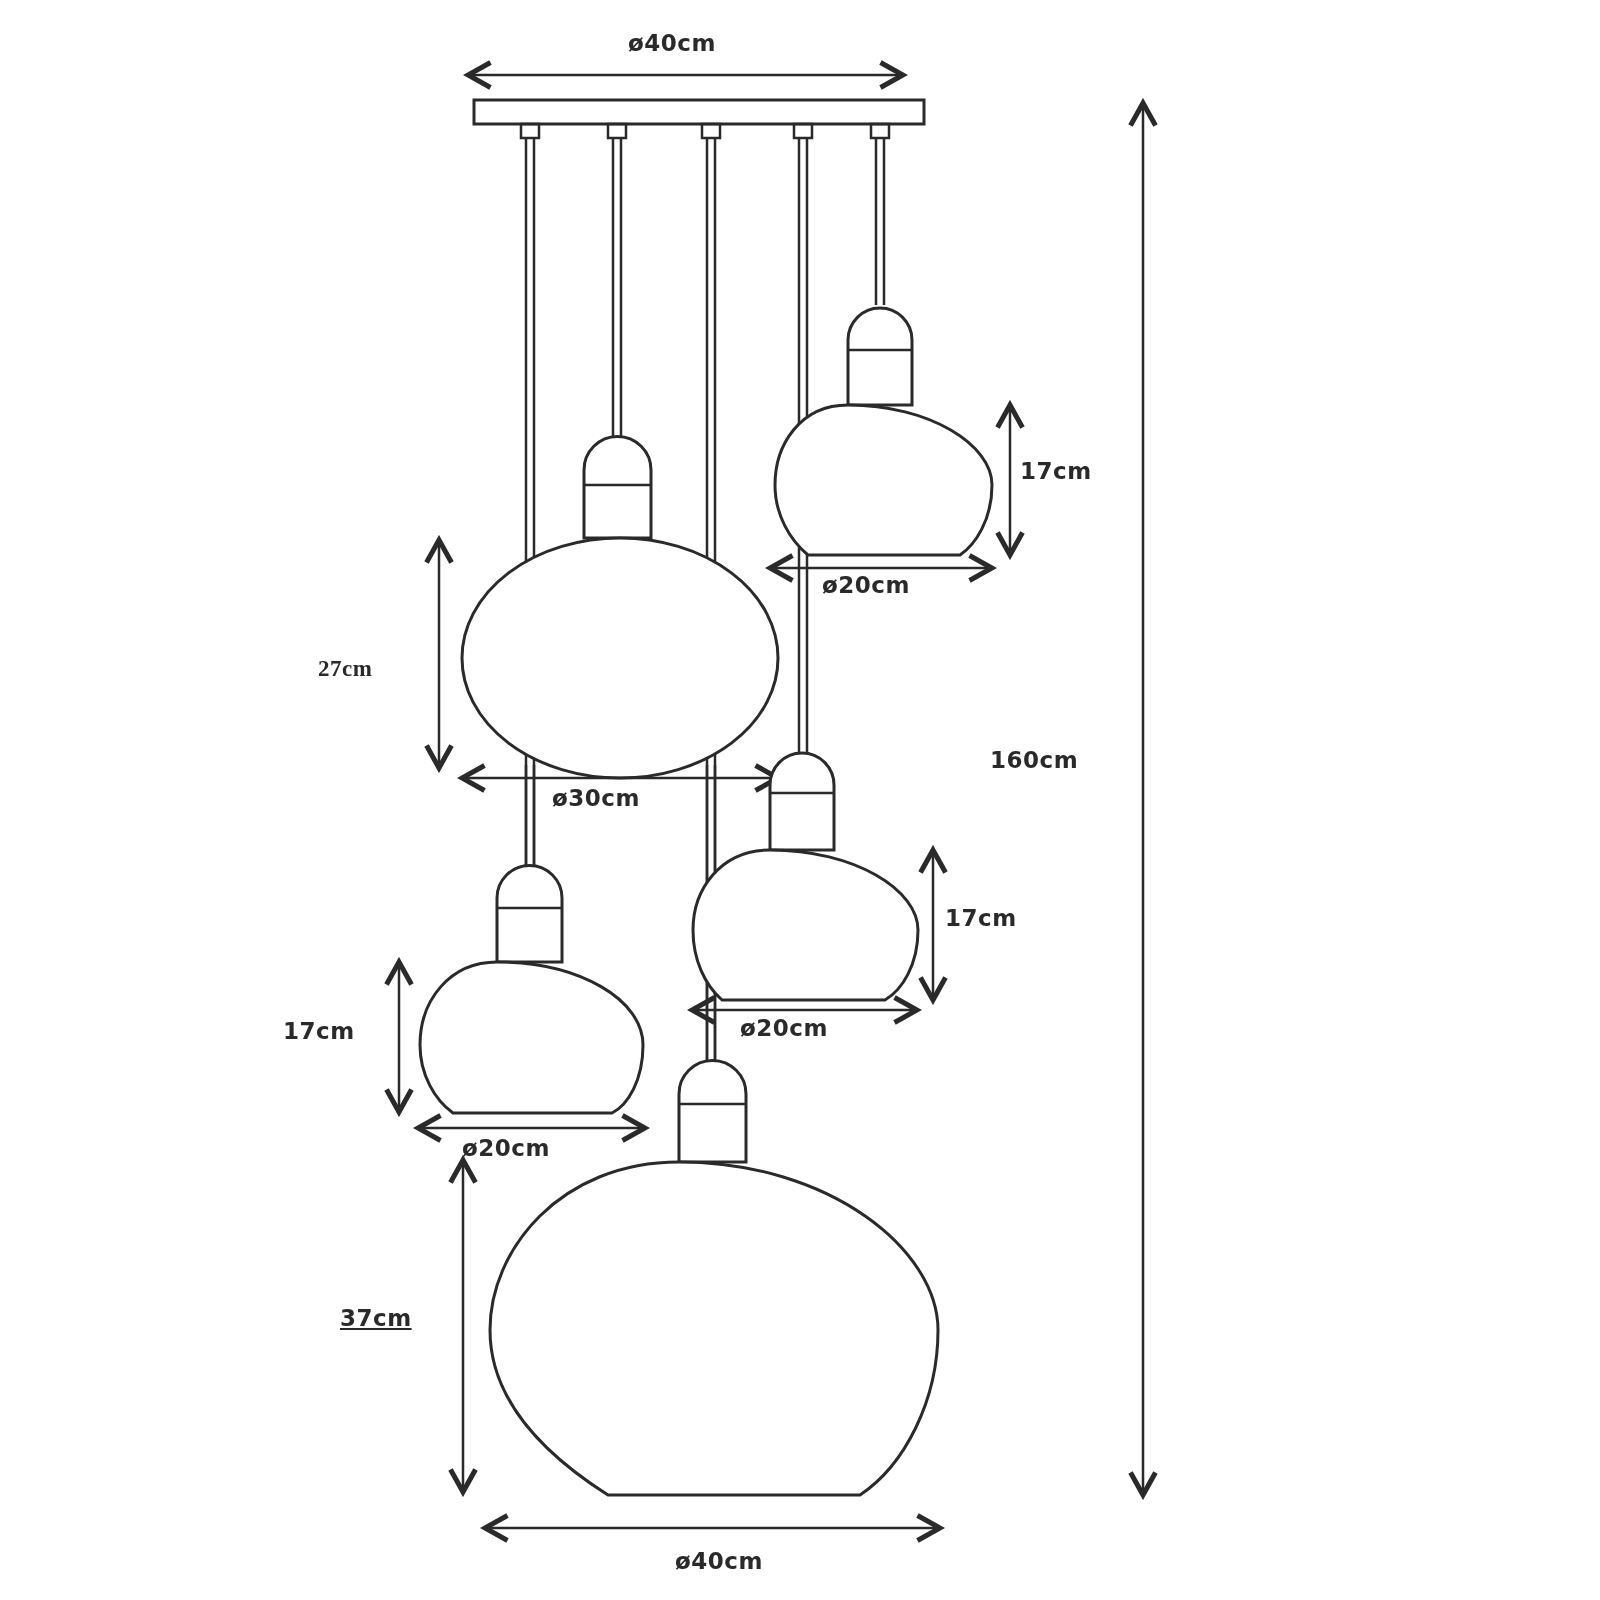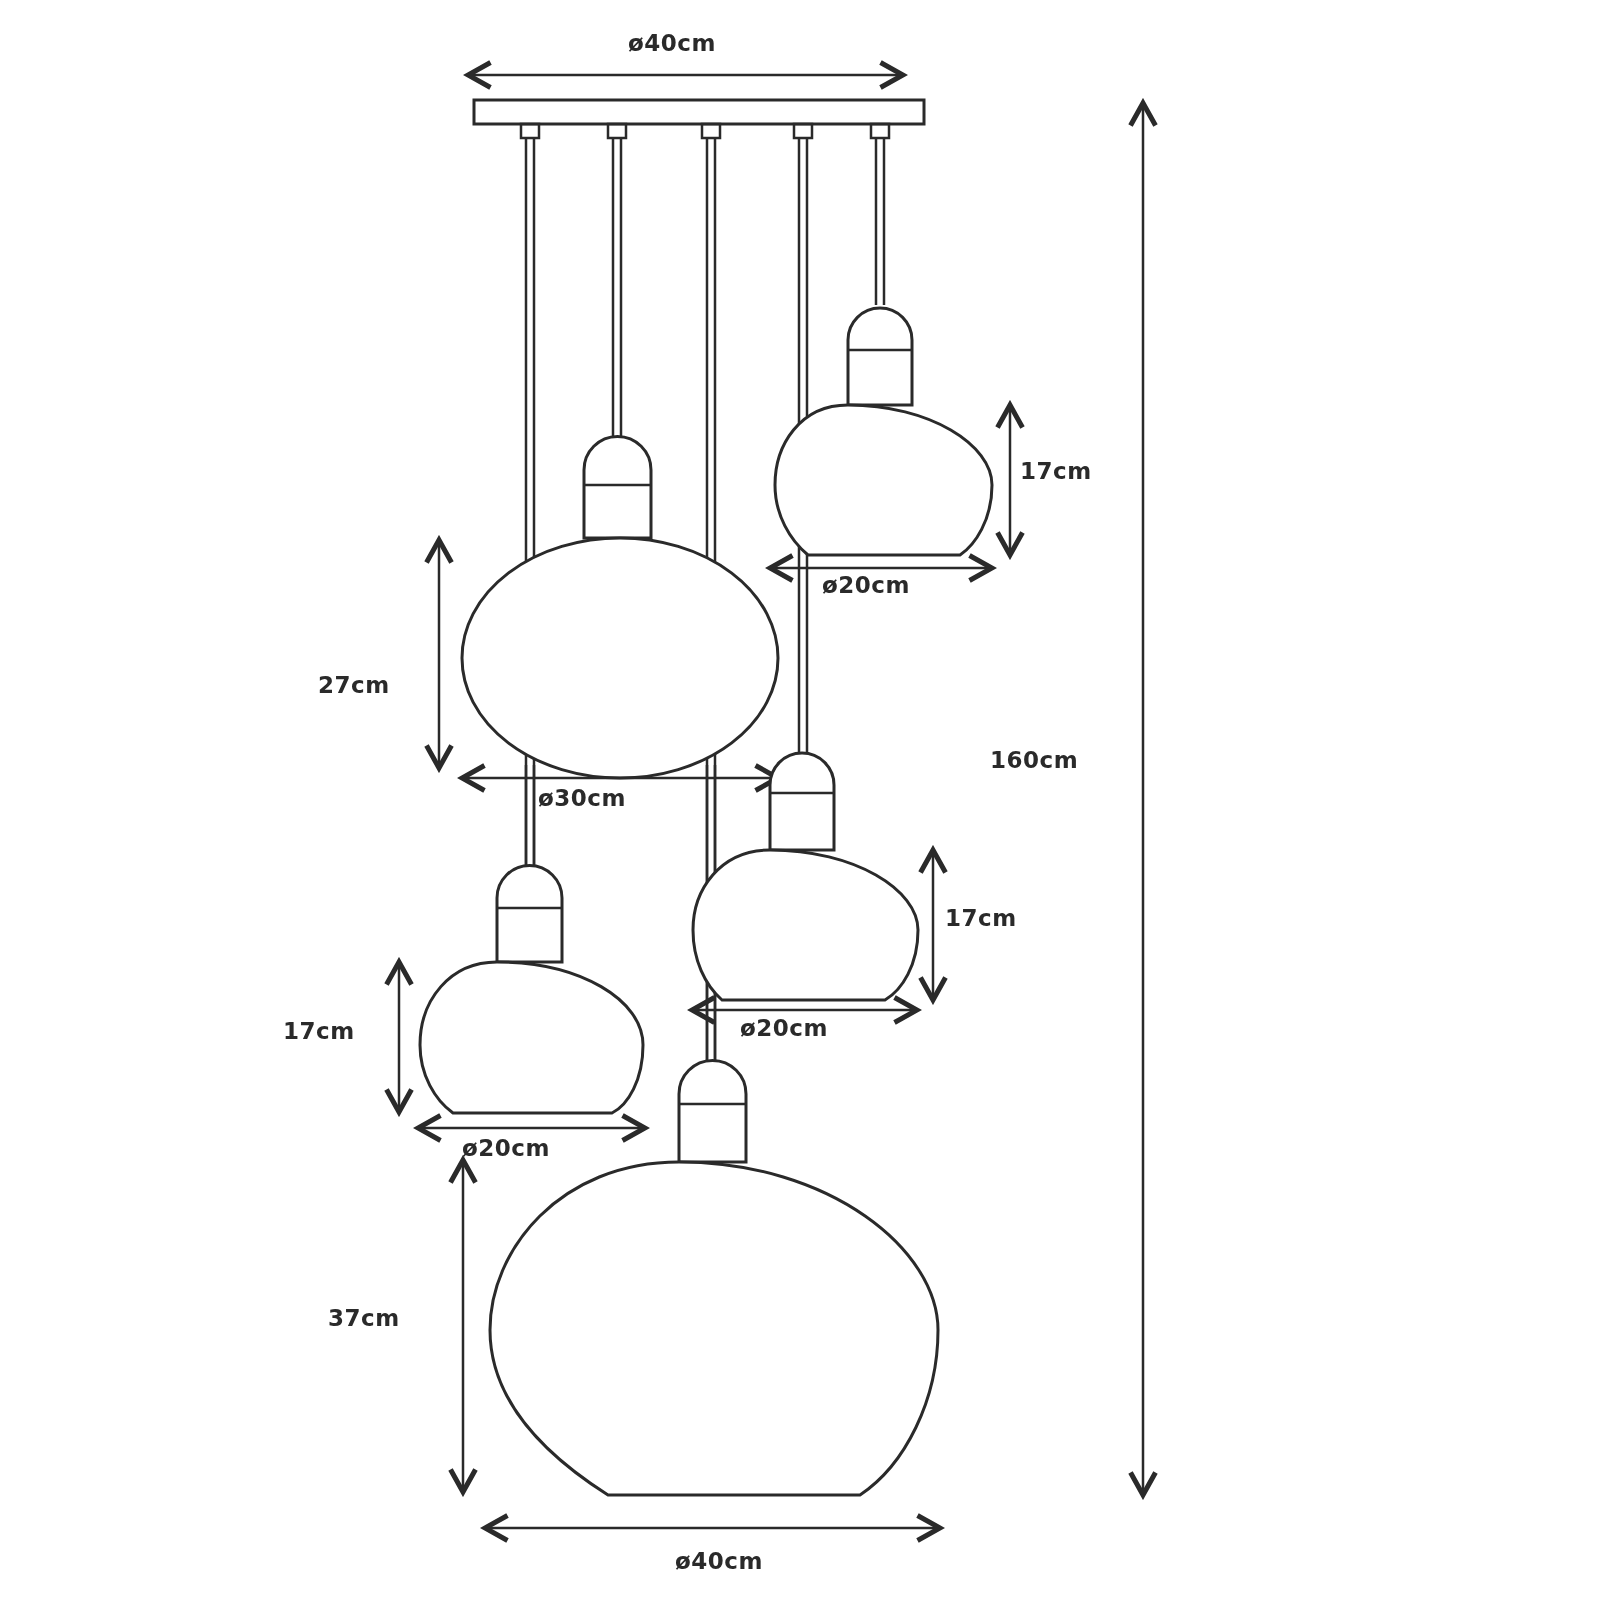--- a/index.html
+++ b/index.html
@@ -99,23 +99,23 @@
     <line class="thin" x1="485" y1="1528" x2="940" y2="1528" marker-start="url(#ah)" marker-end="url(#ah)"></line>
   </g>
 </svg>
 
 <div class="lbl" style="left:628px; top:30px;">ø40cm</div>
 <div class="lbl" style="left:990px; top:747px;">160cm</div>
 
 <div class="lbl" style="left:1020px; top:458px;">17cm</div>
 <div class="lbl" style="left:822px; top:572px;">ø20cm</div>
 
-<div class="lbl" style="left:318px; top:672px;">27cm</div>
-<div class="lbl" style="left:538px; top:785px;">ø30cm</div>
+<div class="lbl" style="left:318px; top:656px;font-family:Liberation Serif, serif;">27cm</div>
+<div class="lbl" style="left:552px; top:785px;">ø30cm</div>
 
 <div class="lbl" style="left:945px; top:905px;">17cm</div>
 <div class="lbl" style="left:740px; top:1015px;">ø20cm</div>
 
 <div class="lbl" style="left:283px; top:1018px;">17cm</div>
 <div class="lbl" style="left:462px; top:1135px;">ø20cm</div>
 
-<div class="lbl" style="left:328px; top:1305px;">37cm</div>
+<div class="lbl" style="left:340px; top:1305px;text-decoration:underline;">37cm</div>
 <div class="lbl" style="left:675px; top:1548px;">ø40cm</div>
 
 </body></html>

